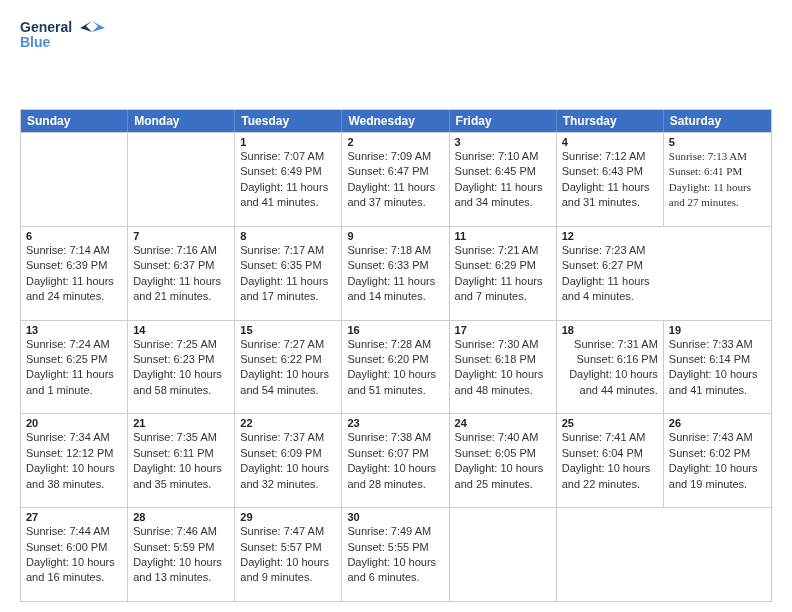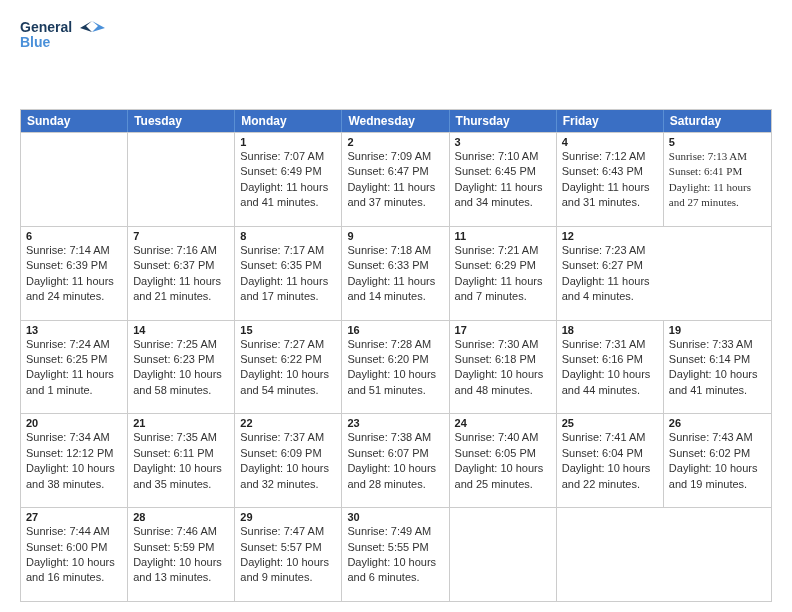--- a/index.html
+++ b/index.html
@@ -113,25 +113,25 @@
     </div>
     <div class="title-block">
       <div class="main-title"></div>
       <div class="subtitle"></div>
     </div>
   </div>
 
   <div class="calendar">
     <div class="cal-header" id="cal-header">
         <div class="cal-header-cell">Sunday</div>
+        <div class="cal-header-cell">Monday</div>
         <div class="cal-header-cell">Tuesday</div>
-        <div class="cal-header-cell">Monday</div>
         <div class="cal-header-cell">Wednesday</div>
+        <div class="cal-header-cell">Friday</div>
         <div class="cal-header-cell">Thursday</div>
-        <div class="cal-header-cell">Friday</div>
         <div class="cal-header-cell">Saturday</div>
       </div>
     <div class="cal-body" id="cal-body">
         <div class="cal-row">
           <div class="cal-cell empty"></div>
           <div class="cal-cell empty"></div>
           <div class="cal-cell has-data">
             <span class="day-num">1</span>
             <div class="day-info" style="white-space: pre-line;">Sunrise: 7:07 AM
 Sunset: 6:49 PM
@@ -226,21 +226,21 @@
 Daylight: 10 hours and 51 minutes.</div>
           </div>
           <div class="cal-cell has-data">
             <span class="day-num">17</span>
             <div class="day-info" style="white-space: pre-line;">Sunrise: 7:30 AM
 Sunset: 6:18 PM
 Daylight: 10 hours and 48 minutes.</div>
           </div>
           <div class="cal-cell has-data">
             <span class="day-num">18</span>
-            <div class="day-info" style="white-space: pre-line;">Sunrise: 7:31 AM
+            <div class="day-info" style="white-space: pre-line; text-align: right;">Sunrise: 7:31 AM
 Sunset: 6:16 PM
 Daylight: 10 hours and 44 minutes.</div>
           </div>
           <div class="cal-cell has-data">
             <span class="day-num">19</span>
             <div class="day-info" style="white-space: pre-line;">Sunrise: 7:33 AM
 Sunset: 6:14 PM
 Daylight: 10 hours and 41 minutes.</div>
           </div>
         </div>

